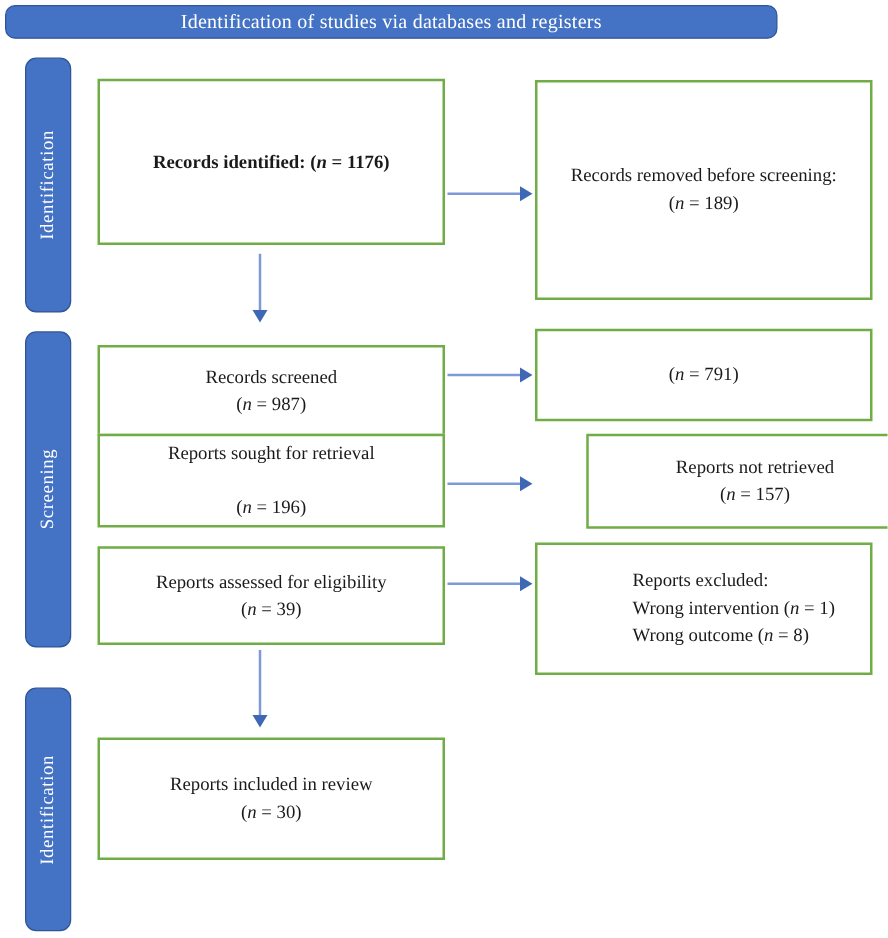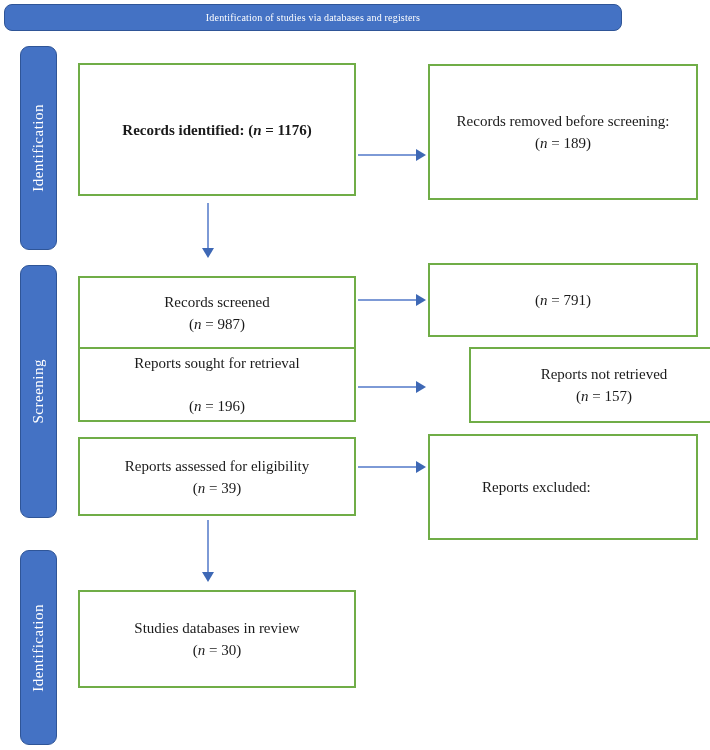--- a/index.html
+++ b/index.html
@@ -20,21 +20,21 @@
   .banner {
     position: absolute;
     left: 4px; top: 4px;
     width: 618px; height: 27px;
     background: var(--blue-fill, #4472C4);
     border: 1px solid var(--blue-border, #2F5597);
     border-radius: 8px;
     box-sizing: border-box;
     display: flex; align-items: center; justify-content: center;
     color: var(--banner-text, #ffffff);
-    font-size: 10px;
+    font-size: 16px;
     letter-spacing: 0.2px;
   }
 
   
   .side {
     position: absolute;
     left: 20px; width: 37px;
     background: var(--blue-fill, #4472C4);
     border: 1px solid var(--blue-border, #2F5597);
     border-radius: 9px;
@@ -64,28 +64,28 @@
     text-align: center;
     color: var(--text, #1a1a1a);
     font-size: 15px;
     line-height: 22px;
   }
   .box.left-col  { left: 78px;  width: 278px; }
   .box.right-col { left: 428px; width: 270px; }
   .box.align-left {
     align-items: flex-start;
     text-align: left;
-    padding-left: 52px;
+    padding-left: 76px;
   }
   .b1 { top: 63px;  height: 133px; font-weight: bold; }
   .b2 { top: 276px; height: 73px;  }
   .b3 { top: 347px; height: 75px; gap: 21px;  }
   .b4 { top: 437px; height: 79px; align-items: center;  }
   .b5 { top: 590px; height: 98px;  }
-  .r1 { top: 64px;  height: 136px; }
+  .r1 { top: 64px;  height: 176px; }
   .r2 { top: 263px; height: 74px;  }
   .r3 { top: 347px; height: 76px; margin-left: 41px;  }
   .r4 { top: 434px; height: 106px; }
 
   .box sup { font-size: 10px; line-height: 0; }
   .box i { font-style: italic; }
 
   
   .arrow-h { position: absolute; height: 12px; }
   .arrow-h .shaft {
@@ -159,24 +159,26 @@
       <div>Reports not retrieved</div>
       <div>(<i>n</i> = 157)</div>
     </div>
 
   <div class="box left-col b4">
       <div>Reports assessed for eligibility</div>
       <div>(<i>n</i> = 39)</div>
     </div>
   <div class="box right-col r4 align-left">
       <div>Reports excluded:</div>
+      <div>Wrong intervention (<i>n</i> = 1)</div>
+      <div>Wrong outcome (<i>n</i> = 8)</div>
     </div>
 
   <div class="box left-col b5">
-      <div>Studies databases in review</div>
+      <div>Reports included in review</div>
       <div>(<i>n</i> = 30)</div>
     </div>
 
   <div class="arrow-h a1">
     <div class="shaft"></div>
     <div class="head"></div>
   </div>
   <div class="arrow-h a2">
     <div class="shaft"></div>
     <div class="head"></div>

